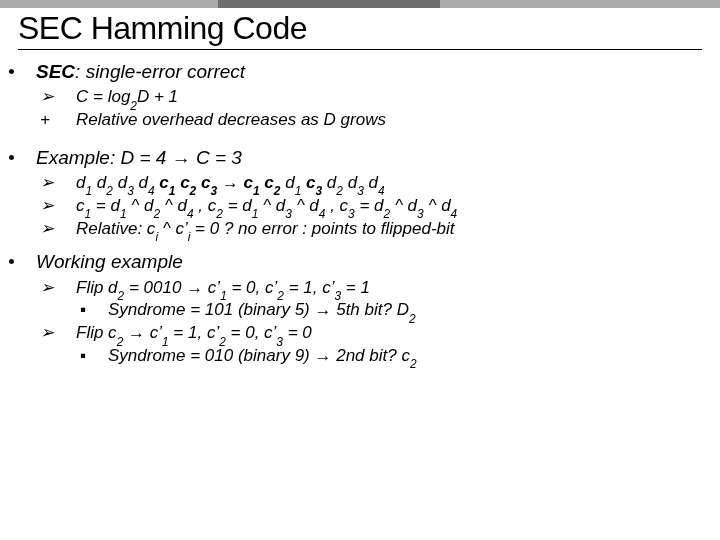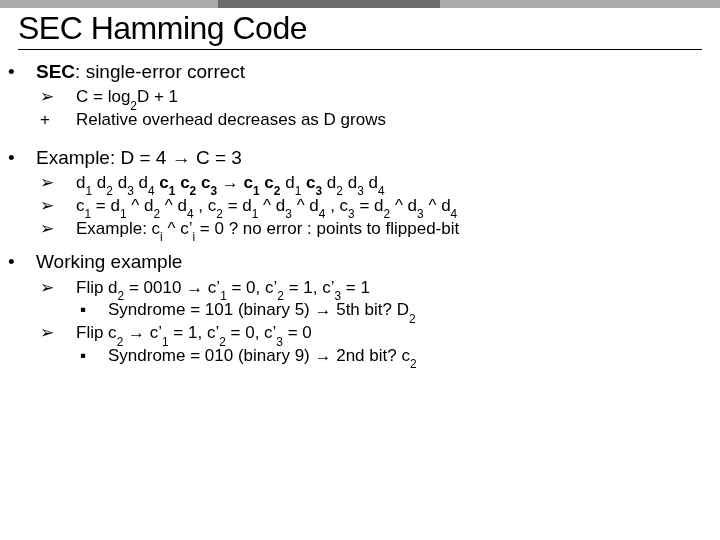--- a/index.html
+++ b/index.html
@@ -43,20 +43,21 @@
     letter-spacing: -0.5px;
   }
   .rule {
     border: none;
     border-top: 1.5px solid #000;
     margin: 2px 0 10px 0;
   }
   .content {
     font-size: 19px;
     line-height: 1.28;
+    font-style: italic;
   }
   .b1 {
     margin: 4px 0 2px 6px;
     text-indent: -14px;
     padding-left: 14px;
   }
   .b1 .bullet {
     display: inline-block;
     width: 14px;
     margin-left: -2px;
@@ -139,21 +140,21 @@
       <span>d</span><sub>1</sub>
       <b><span>c</span><sub>3</sub></b>
       <span>d</span><sub>2</sub>
       <span>d</span><sub>3</sub>
       <span>d</span><sub>4</sub>
     </div>
     <div class="b2">
       <span class="bullet">➢</span><span>c</span><sub>1</sub><span> = d</span><sub>1</sub><span> ^ d</span><sub>2</sub><span> ^ d</span><sub>4</sub><span> , c</span><sub>2</sub><span> = d</span><sub>1</sub><span> ^ d</span><sub>3</sub><span> ^ d</span><sub>4</sub><span> , c</span><sub>3</sub><span> = d</span><sub>2</sub><span> ^ d</span><sub>3</sub><span> ^ d</span><sub>4</sub>
     </div>
     <div class="b2">
-      <span class="bullet">➢</span><span>Example: c</span><sub>i</sub><span> ^ c’</span><sub>i</sub><span> = 0 ? no error : points to flipped-bit</span>
+      <span class="bullet">➢</span><span>Relative: c</span><sub>i</sub><span> ^ c’</span><sub>i</sub><span> = 0 ? no error : points to flipped-bit</span>
     </div>
 
     <div style="height:6px"></div>
 
     <div class="b1">
       <span class="bullet">•</span><span>Working example</span>
     </div>
     <div class="b2">
       <span class="bullet">➢</span><span>Flip d</span><sub>2</sub><span> = 0010 </span><span class="arrow">→</span><span> c’</span><sub>1</sub><span> = 0, c’</span><sub>2</sub><span> = 1, c’</span><sub>3</sub><span> = 1</span>
     </div>

